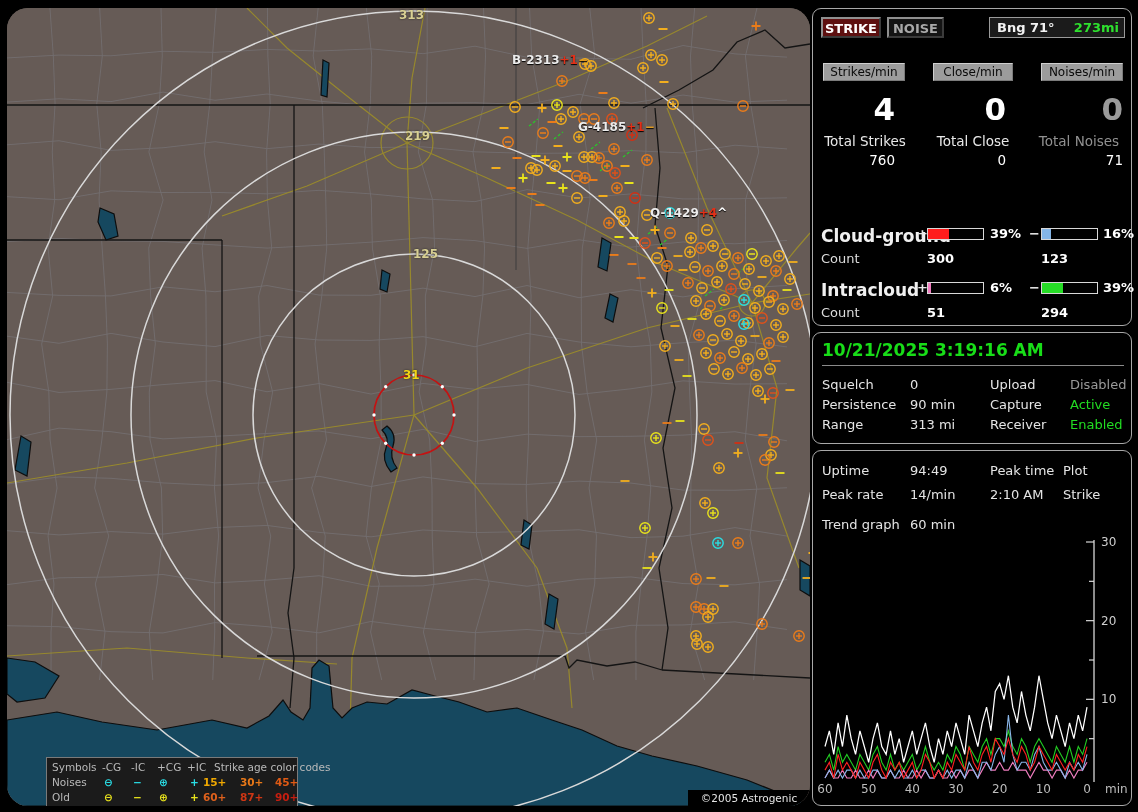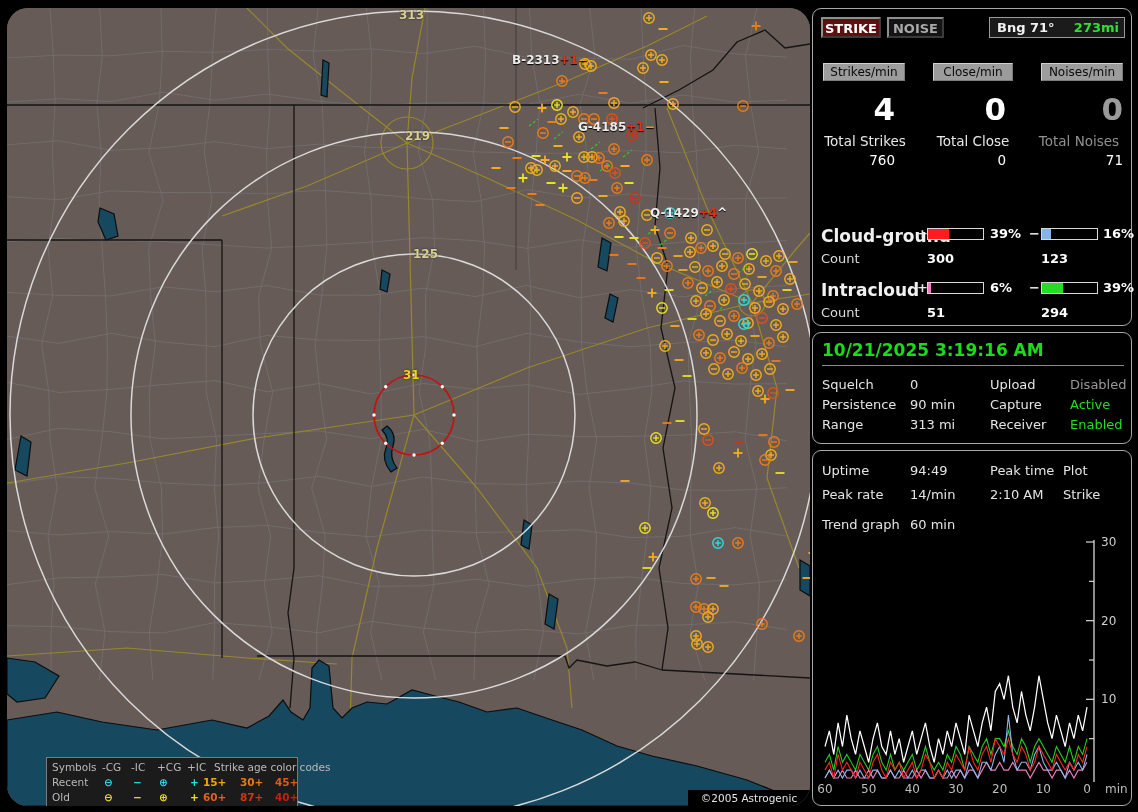--- a/index.html
+++ b/index.html
@@ -968,36 +968,36 @@
         <div class="cell-label" style="left: 643px; top: 198px;"><span>Q-1429</span><span class="rate">+4</span><span class="trend up">^</span></div>
       </div>
 
     <div id="legend">
       <span style="left:5px;top:3px;">Symbols</span>
       <span style="left:55px;top:3px;">-CG</span>
       <span style="left:84px;top:3px;">-IC</span>
       <span style="left:110px;top:3px;">+CG</span>
       <span style="left:140px;top:3px;">+IC</span>
       <span style="left:167px;top:3px;">Strike age color codes</span>
-      <span style="left:5px;top:18px;">Recent</span>
+      <span style="left:5px;top:18px;">Noises</span>
       <span class="lg-cy" style="left:57px;top:18px;">⊖</span>
       <span class="lg-cy" style="left:86px;top:18px;">−</span>
       <span class="lg-cy" style="left:112px;top:18px;">⊕</span>
       <span class="lg-cy" style="left:143px;top:18px;">+</span>
       <span style="left: 156px; top: 18px; font-weight: bold; color: rgb(240, 168, 0);">15+</span>
       <span style="left: 193px; top: 18px; font-weight: bold; color: rgb(232, 120, 24);">30+</span>
       <span style="left: 228px; top: 18px; font-weight: bold; color: rgb(224, 90, 20);">45+</span>
       <span style="left:5px;top:33px;">Old</span>
       <span class="lg-yl" style="left:57px;top:33px;">⊖</span>
       <span class="lg-yl" style="left:86px;top:33px;">−</span>
       <span class="lg-yl" style="left:112px;top:33px;">⊕</span>
       <span class="lg-yl" style="left:143px;top:33px;">+</span>
       <span style="left: 156px; top: 33px; font-weight: bold; color: rgb(224, 97, 28);">60+</span>
       <span style="left: 193px; top: 33px; font-weight: bold; color: rgb(207, 54, 20);">87+</span>
-      <span style="left: 228px; top: 33px; font-weight: bold; color: rgb(200, 30, 16);">40+</span>
+      <span style="left: 228px; top: 33px; font-weight: bold; color: rgb(200, 30, 16);">90+</span>
     </div>
 
     <div id="copyright">©2005 Astrogenic Systems</div>
   </div>
 
   <div class="pbox" id="box1">
     <div class="btn" id="btn-strike">STRIKE</div>
     <div class="btn" id="btn-noise">NOISE</div>
     <div id="bng">
       <span class="b1">Bng 71°</span>

